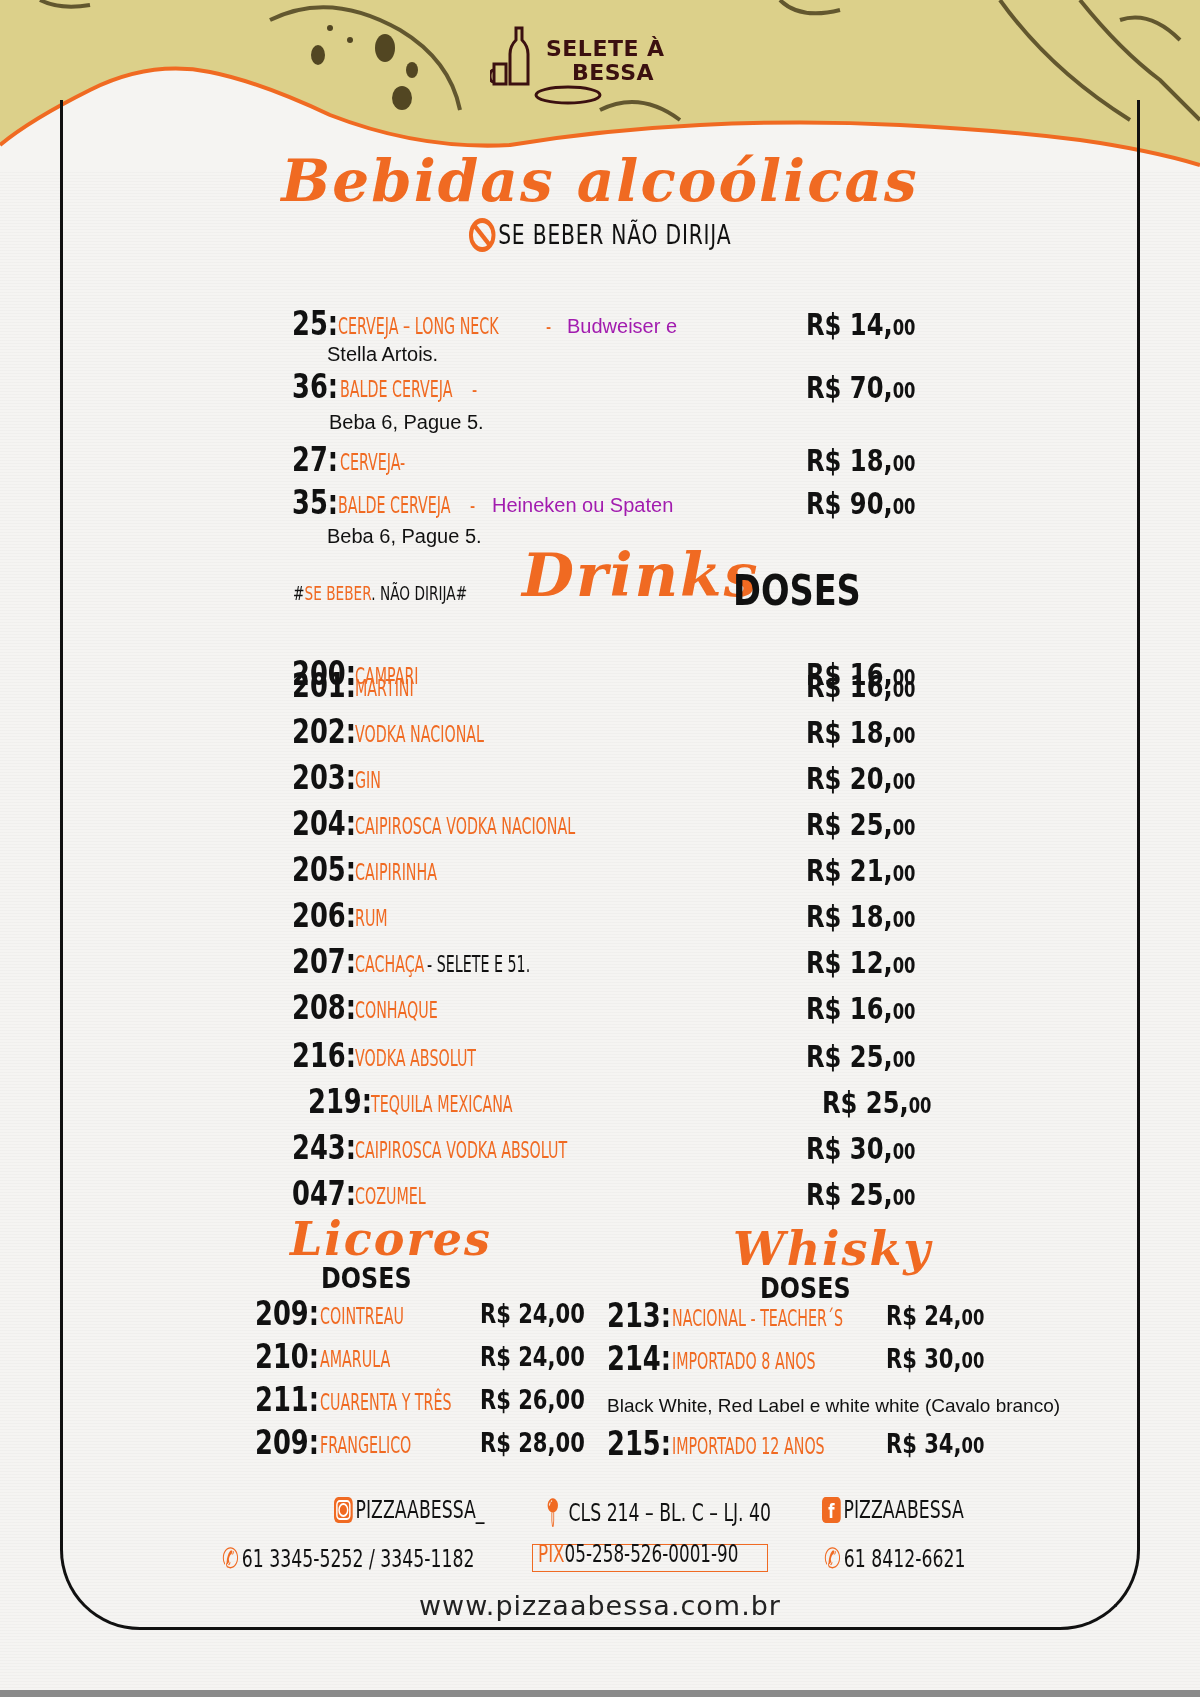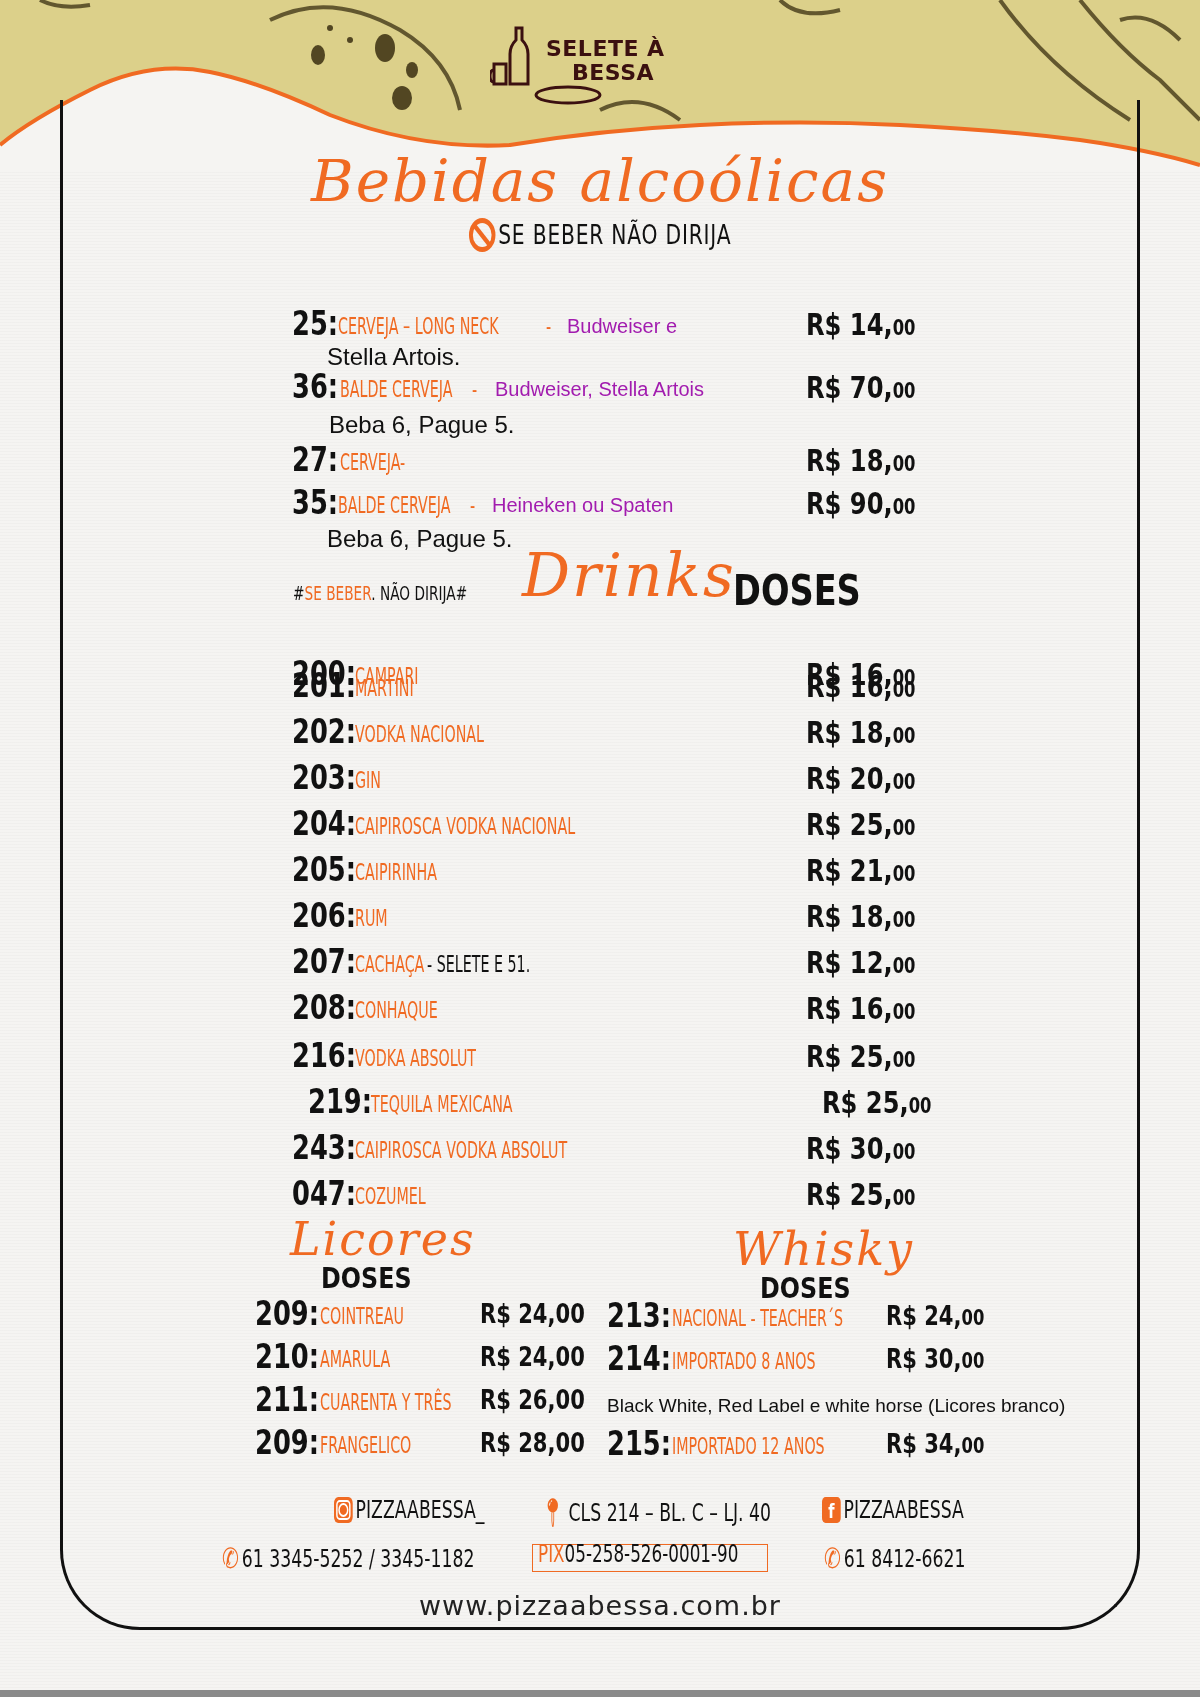--- a/index.html
+++ b/index.html
@@ -25,21 +25,21 @@
   }
   .logo svg { flex: none; }
   .logo-text {
     margin-left: 8px; color: #3b1010; font-family: "DejaVu Sans", sans-serif;
     font-weight: bold; font-size: 22px; line-height: 24px; letter-spacing: 0.5px;
   }
   .logo-text .l2 { padding-left: 26px; display: block; }
 
   .script {
     font-family: "DejaVu Serif", serif; font-style: italic; color: #f06a22;
-    font-weight: normal; letter-spacing: 2px;
+    font-weight: bold; letter-spacing: 2px;
   }
   .title {
     position: absolute; left: 0; width: 1200px; top: 148px; text-align: center;
     font-size: 58px; line-height: 66px;
   }
   .warning {
     position: absolute; left: 0; width: 1200px; top: 218px; text-align: center;
     font-family: "DejaVu Sans", sans-serif; font-size: 26px; letter-spacing: 1px;
     transform: scaleX(0.78); transform-origin: 600px 0;
     display: flex; justify-content: center; align-items: center; gap: 4px;
@@ -60,21 +60,21 @@
   }
   .name {
     position: absolute; font-family: "DejaVu Sans", sans-serif; color: #f06a22;
     font-size: 23px; transform: scaleX(0.62); transform-origin: 0 50%; white-space: nowrap;
     line-height: 40px; top: 2px;
   }
   .desc {
     position: absolute; font-family: "Liberation Sans", sans-serif; color: #a21caf; font-size: 20px;
     white-space: nowrap; line-height: 40px; top: 2px;
   }
-  .desc2 { position: absolute; font-family: "Liberation Sans", sans-serif; color: #111; font-size: 24px; white-space: nowrap; }
+  .desc2 { position: absolute; font-family: "Liberation Sans", sans-serif; color: #111; font-size: 20px; white-space: nowrap; }
   .price {
     position: absolute; font-family: "DejaVu Sans", sans-serif; font-weight: bold;
     font-size: 31px; color: #111; transform: scaleX(0.78); transform-origin: 0 50%;
     white-space: nowrap; line-height: 40px;
   }
   .price small { font-size: 21px; }
   .dash { color: #f06a22; }
 
   .drinks-tag {
     position: absolute; left: 293px; top: 582px; font-family: "DejaVu Sans", sans-serif;
@@ -180,21 +180,20 @@
   <span class="name dash" style="left:546px"> - </span>
   <span class="desc" style="left:567px">Budweiser e</span>
   <span class="price" style="left:806px"><span>R$ 14,</span><small>00</small></span>
 </div>
 <div class="desc2" style="left:327px;top:343px">Stella Artois.</div>
 
 <div class="row" style="top:367px">
   <span class="code" style="left:292px">36:</span>
   <span class="name" style="left:340px">BALDE CERVEJA</span>
   <span class="name dash" style="left:472px"> - </span>
-  <span class="desc" style="left:495px">Budweiser, Stella Artois</span>
   <span class="price" style="left:806px"><span>R$ 70,</span><small>00</small></span>
 </div>
 <div class="desc2" style="left:329px;top:411px">Beba 6, Pague 5.</div>
 
 <div class="row" style="top:440px">
   <span class="code" style="left:292px">27:</span>
   <span class="name" style="left:340px">CERVEJA</span>
   <span class="name dash" style="left:400px"> - </span>
   <span class="price" style="left:806px"><span>R$ 18,</span><small>00</small></span>
 </div>
@@ -320,21 +319,21 @@
       <span class="code" style="left:607px">214:</span>
       <span class="name" style="left:672px">IMPORTADO 8 ANOS</span>
       <span class="price" style="left:886px;font-size:27px"><span>R$ 30,</span><small>00</small></span>
     </div>
     <div class="row" style="top: 1424px;">
       <span class="code" style="left:607px">215:</span>
       <span class="name" style="left:672px">IMPORTADO 12 ANOS</span>
       <span class="price" style="left:886px;font-size:27px"><span>R$ 34,</span><small>00</small></span>
     </div>
   </div>
-<div class="desc2" style="left:607px;top:1395px;font-size:19px">Black White, Red Label e white horse (Licores branco)</div>
+<div class="desc2" style="left:607px;top:1395px;font-size:19px">Black White, Red Label e white white (Cavalo branco)</div>
 
 <div class="contact" style="left:334px;top:1496px">
   <span class="ig-icon"></span>
   <span>PIZZAABESSA_</span>
 </div>
 <div class="contact" style="left:540px;top:1496px">
   <span class="ic">📍︎</span>
   <span>CLS 214 – BL. C – LJ. 40</span>
 </div>
 <div class="contact" style="left:822px;top:1496px">

